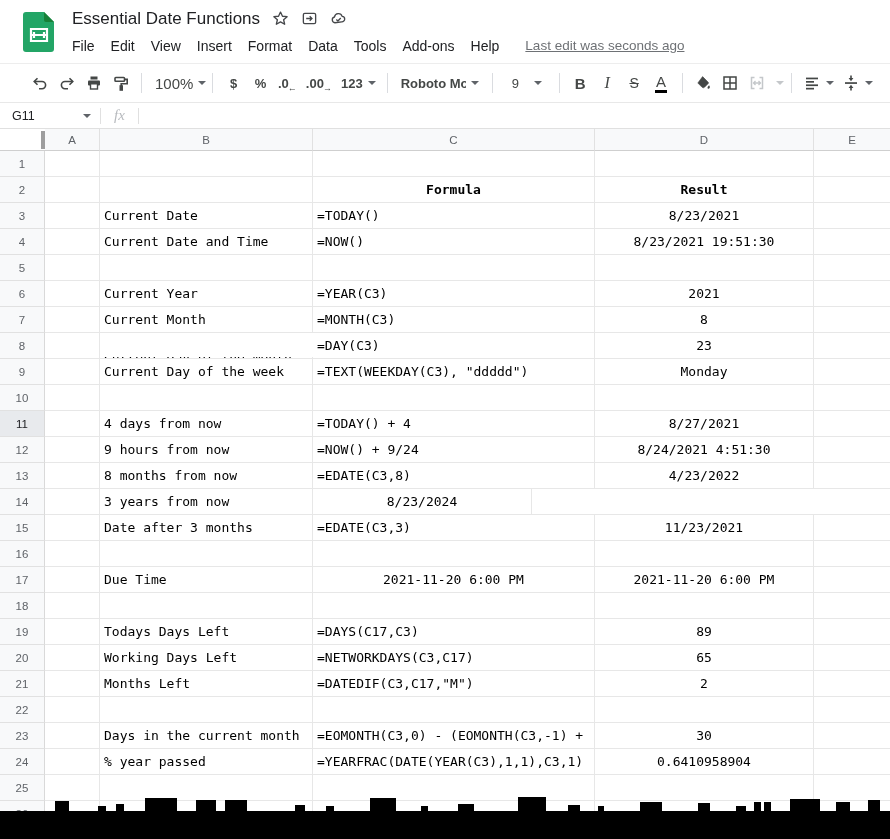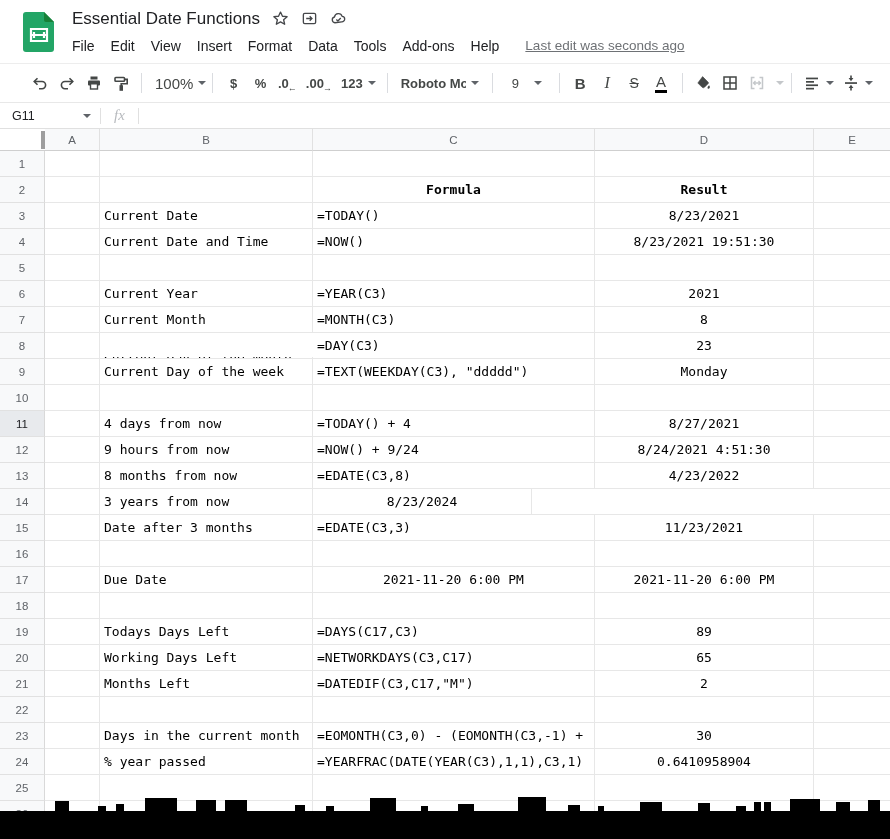--- a/index.html
+++ b/index.html
@@ -375,21 +375,21 @@
           <div class="row-h">16</div>
           <div class="cell" style="width: 55px;"></div>
           <div class="cell" style="width: 213px;"></div>
           <div class="cell" style="width: 282px;"></div>
           <div class="cell center" style="width: 219px;"></div>
           <div class="cell last"></div>
         </div>
         <div class="row">
           <div class="row-h">17</div>
           <div class="cell" style="width: 55px;"></div>
-          <div class="cell" style="width: 213px;">Due Date</div>
+          <div class="cell" style="width: 213px;">Due Time</div>
           <div class="cell center" style="width: 282px;">2021-11-20 6:00 PM</div>
           <div class="cell center" style="width: 219px;">2021-11-20 6:00 PM</div>
           <div class="cell last"></div>
         </div>
         <div class="row">
           <div class="row-h">18</div>
           <div class="cell" style="width: 55px;"></div>
           <div class="cell" style="width: 213px;"></div>
           <div class="cell" style="width: 282px;"></div>
           <div class="cell center" style="width: 219px;"></div>

